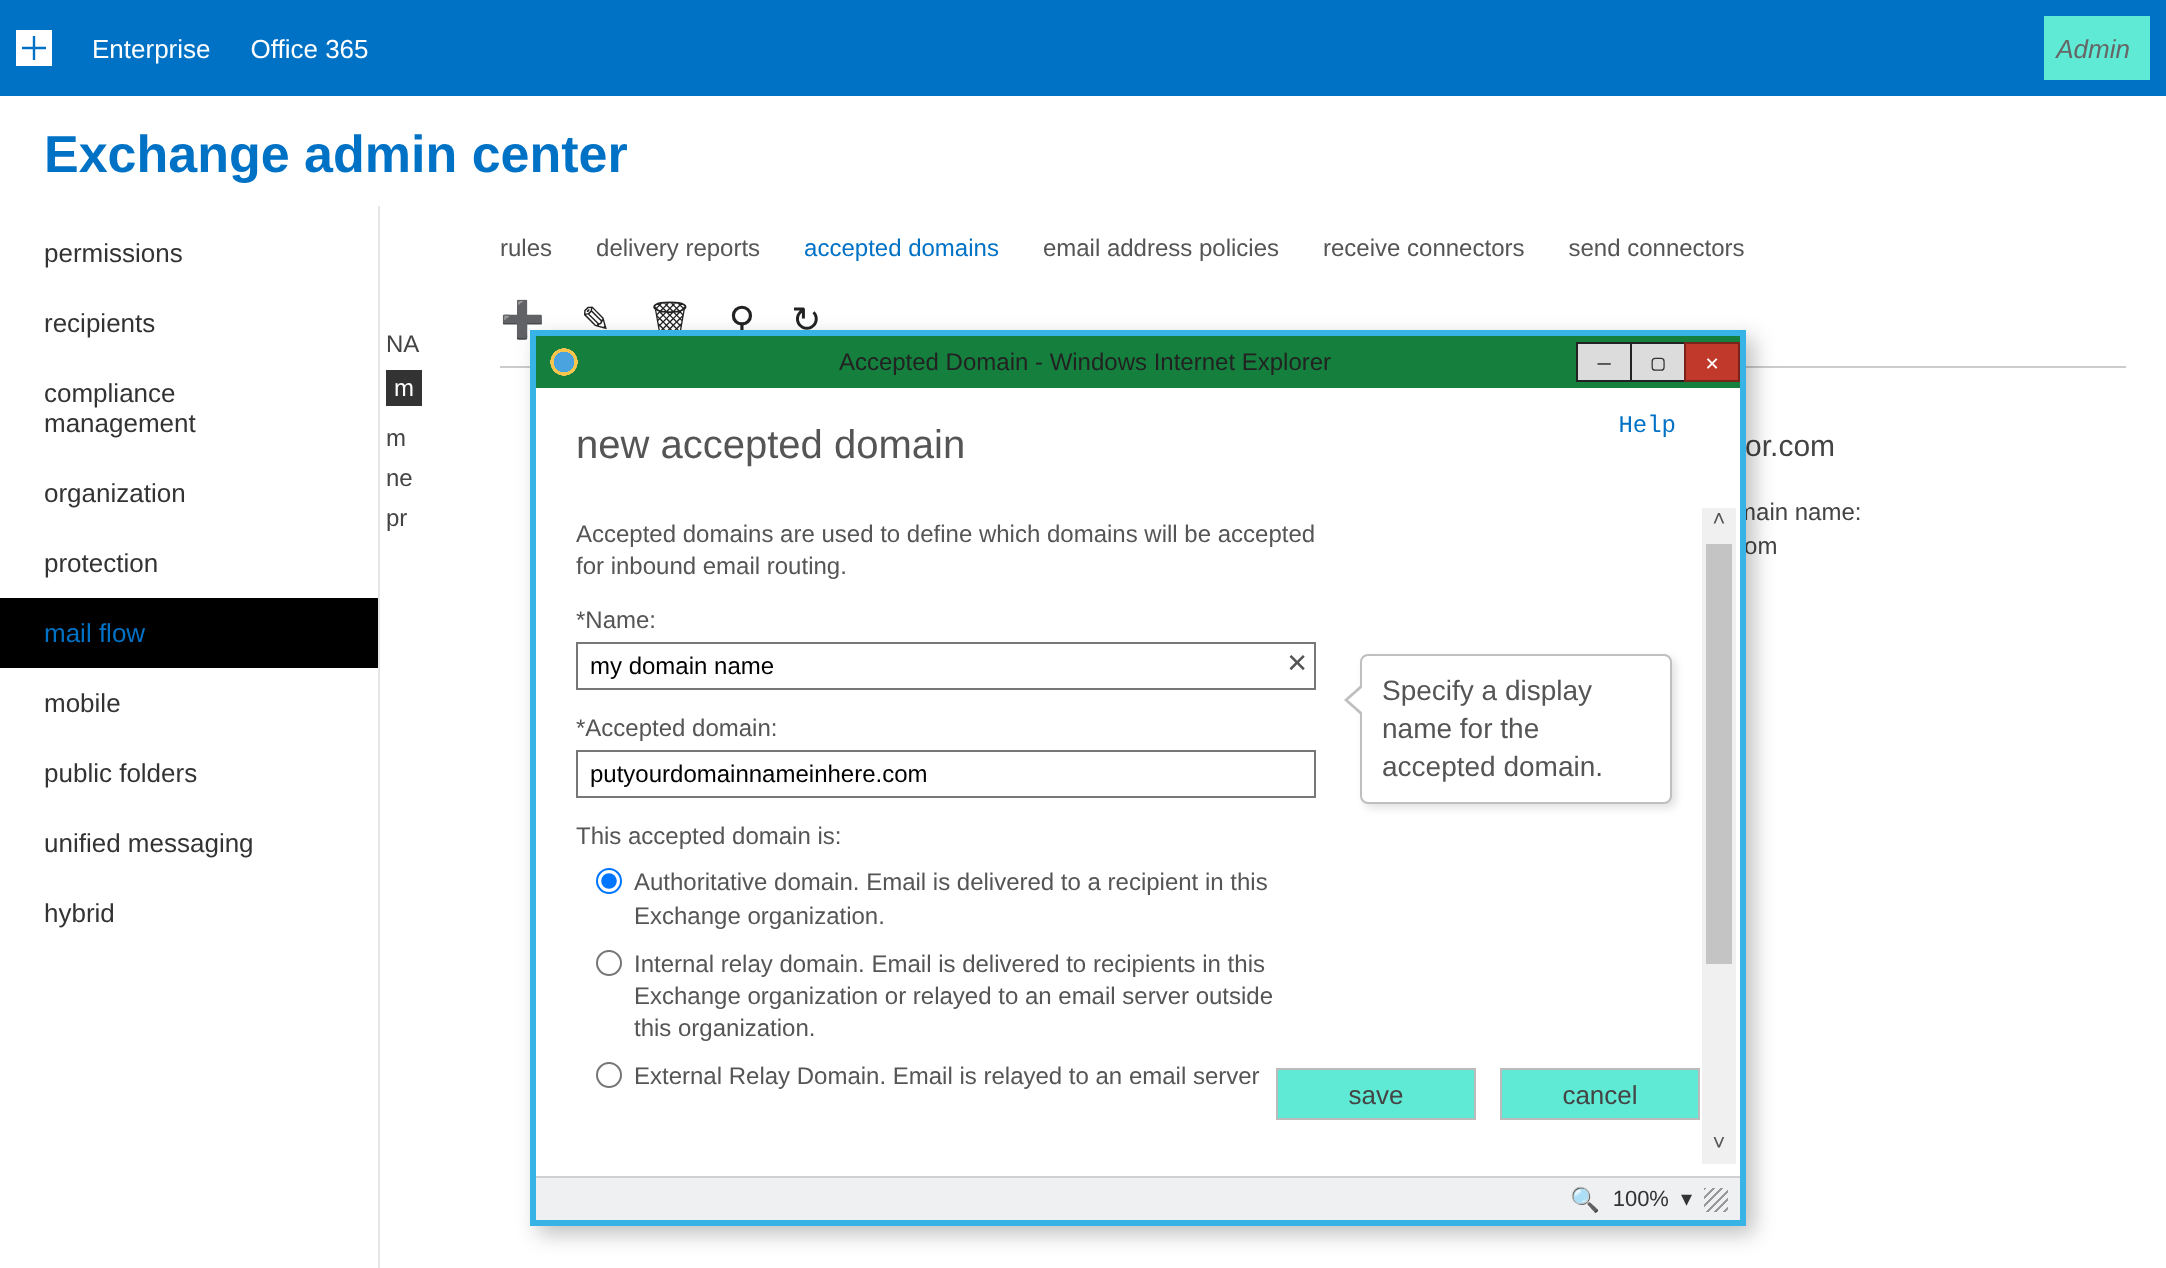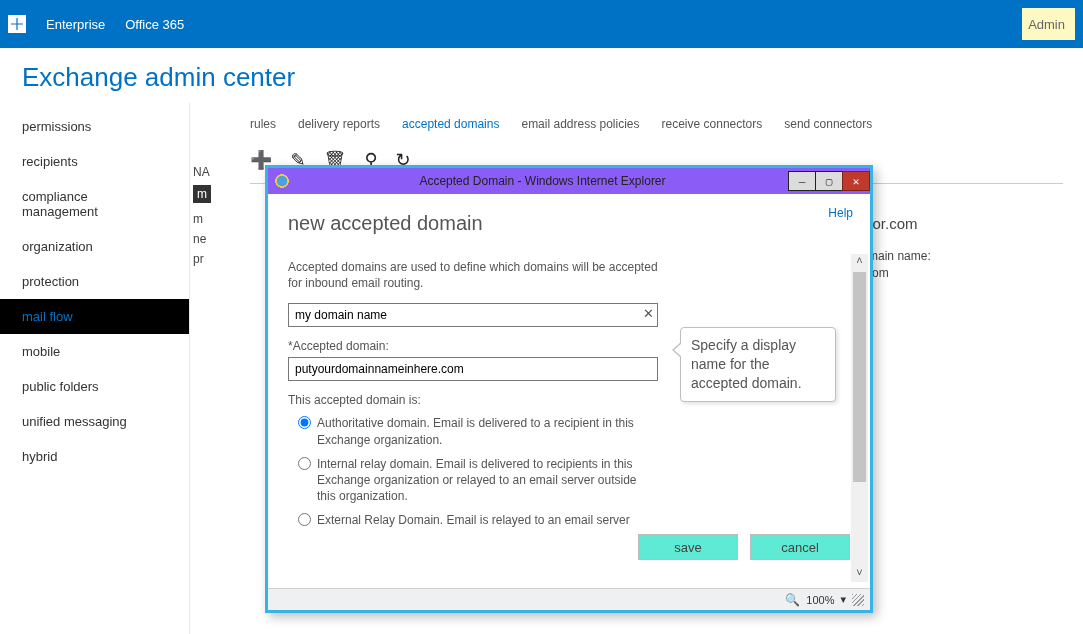--- a/index.html
+++ b/index.html
@@ -4,24 +4,24 @@
 <style>
   * { box-sizing: border-box; margin: 0; padding: 0; }
   body { font-family: "Segoe UI", Arial, sans-serif; font-size: 13px; color: #333; background: #fff; width: 1083px; height: 634px; overflow: hidden; position: relative; }
 
   
   .topbar { background: #0072c6; color: #fff; height: 48px; display: flex; align-items: center; padding: 0 8px; font-size: 13px; }
   .topbar .logo { width: 18px; height: 18px; background: #fff; margin-right: 10px; display:inline-block; position:relative; }
   .topbar .logo::before { content:""; position:absolute; inset:3px; background:#0072c6; clip-path: polygon(0 0, 45% 0, 45% 45%, 0 45%, 0 55%, 45% 55%, 45% 100%, 55% 100%, 55% 55%, 100% 55%, 100% 45%, 55% 45%, 55% 0, 45% 0);}
   .topbar .tlink { color:#fff; margin: 0 10px; cursor:pointer; }
   .topbar .spacer { flex:1; }
-  .topbar .admin { background:#fef9c3; color:#666; height:32px; display:flex; align-items:center; padding:0 10px 0 6px; }
-
-  
-  .page-title { color:#0072c6; font-size: 26px; font-weight: 400; padding: 14px 22px 10px; }
+  .topbar .admin { background:#5eead4; color:#666; height:32px; display:flex; align-items:center; padding:0 10px 0 6px;font-style:italic; }
+
+  
+  .page-title { color:#0072c6; font-size: 26px; font-weight: 700; padding: 14px 22px 10px; }
 
   
   .layout { display:flex; }
   .leftnav { width: 190px; padding: 6px 0 0 0; border-right: 1px solid #e6e6e6; height: 560px; }
   .leftnav .item { padding: 10px 22px; font-size: 13px; color:#333; cursor:pointer; }
   .leftnav .item.active { background:#000000; color:#0072c6; }
 
   .main { flex:1; padding: 0 0 0 60px; position:relative; }
   .tabs { display:flex; gap: 22px; padding: 14px 0 18px; font-size: 12px; color:#555; }
   .tabs .tab { cursor:pointer; white-space:nowrap; }
@@ -35,28 +35,28 @@
   .detailpanel { position:absolute; left: 630px; top: 110px; font-size:12px; color:#444; width:220px; line-height:1.4; }
   .detailpanel .dtitle { font-size:15px; margin-bottom:14px; }
 
   .list-col-left { position:absolute; left:3px; top:58px; font-size:12px; color:#444; }
   .list-col-left .hdr { color:#444; padding:4px 0 6px; }
   .list-col-left .selrow { background:#333; color:#fff; padding:2px 4px; width:18px; margin-bottom:6px;}
   .list-col-left .cell { padding:3px 0; }
 
   
   .modal { position:absolute; left:265px; top:165px; width:608px; height:448px; border:3px solid #37b3e6; background:#fff; box-shadow: 4px 4px 10px rgba(0,0,0,.25); }
-  .modal .titlebar { background:#8b5cf6; height:26px; display:flex; align-items:center; position:relative; }
+  .modal .titlebar { background:#15803d; height:26px; display:flex; align-items:center; position:relative; }
   .modal .titlebar .ieicon { width:16px; height:16px; margin:0 6px; background: radial-gradient(circle at 50% 50%, #4aa3df 0 45%, #f6c54d 46% 60%, transparent 61%); border-radius:50%; }
   .modal .titlebar .ttxt { flex:1; text-align:center; color:#222; font-size:12px; }
   .modal .titlebar .winbtns { display:flex; }
   .modal .titlebar .wb { width:28px; height:20px; display:flex; align-items:center; justify-content:center; border:1px solid #222; background:#dcdcdc; margin-left:-1px; font-size:11px; font-family: monospace; cursor:pointer;}
   .modal .titlebar .wb.close { background:#c0392b; color:#fff; border-color:#7a231a;}
   .modal .body { padding: 10px 20px 0 20px; position:relative; height: calc(100% - 26px - 22px); overflow:hidden;}
-  .modal .help { position:absolute; right:17px; top:12px; color:#0072c6; font-size:12px; cursor:pointer;}
+  .modal .help { position:absolute; right:32px; top:12px; color:#0072c6; font-size:12px; cursor:pointer;font-family:Liberation Mono, monospace;}
   .modal h2 { font-size:20px; font-weight:300; color:#555; margin:8px 0 24px; }
   .modal .intro { font-size:12px; color:#555; max-width:370px; line-height:1.35; margin-bottom:12px;}
   .modal label.fldlabel { font-size:12px; color:#555; display:block; margin-bottom:4px;}
   .modal .txtwrap { position:relative; width:370px; }
   .modal input.txt { width:370px; height:24px; border:1px solid #777; padding:2px 24px 2px 6px; font-size:12px; }
   .modal .clearx { position:absolute; right:4px; top:3px; font-size:13px; color:#555; cursor:pointer;}
   .modal .spaced { margin-bottom:12px; }
   .modal .subtitle { font-size:12px; color:#555; margin:8px 0 8px;}
   .modal .radio { display:flex; align-items:flex-start; gap:6px; font-size:12px; color:#555; margin-bottom:8px; max-width:360px; line-height:1.35; padding-left:10px;}
   .modal .radio input { margin-top:1px; }
@@ -149,20 +149,21 @@
       <span class="wb">—</span>
       <span class="wb">▢</span>
       <span class="wb close">✕</span>
     </div>
   </div>
   <div class="body">
     <span class="help">Help</span>
     <h2>new accepted domain</h2>
     <div class="intro">Accepted domains are used to define which domains will be accepted for inbound email routing.</div>
 
+    <label class="fldlabel">*Name:</label>
     <div class="txtwrap spaced">
       <input class="txt" type="text" value="my domain name" style="">
       <span class="clearx">✕</span>
     </div>
 
     <label class="fldlabel">*Accepted domain:</label>
     <div class="txtwrap spaced">
       <input class="txt" type="text" value="putyourdomainnameinhere.com" style="">
     </div>
 

